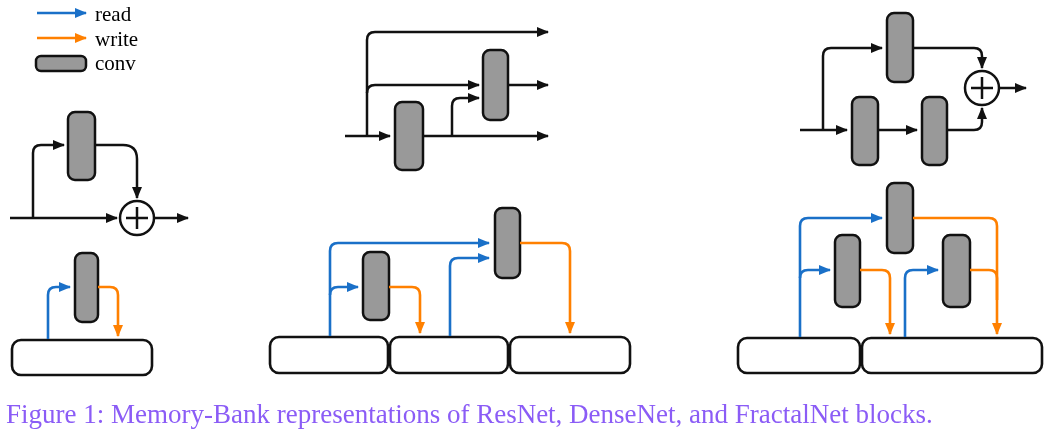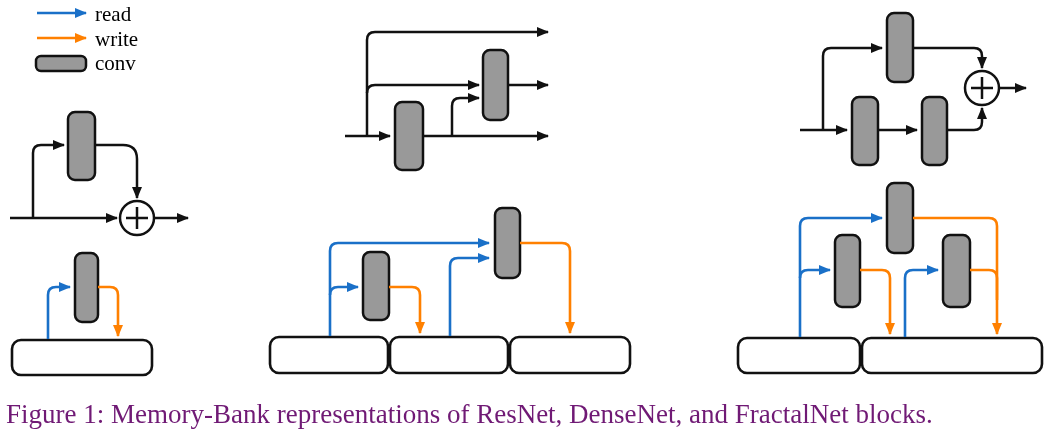--- a/index.html
+++ b/index.html
@@ -14,21 +14,21 @@
   .write{stroke:var(--write);fill:none;stroke-width:2.6;stroke-linejoin:round;}
   .conv{fill:var(--conv);stroke:var(--line);stroke-width:2.5;}
   .bank{fill:var(--bank-fill);stroke:var(--bank-stroke);stroke-width:2.6;}
   .sum{fill:#ffffff;stroke:var(--line);stroke-width:2.5;}
   .legend-text{font-family:"Liberation Serif","DejaVu Serif",serif;font-size:21px;fill:#000;}
   .mk-line{fill:var(--line);}
   .mk-read{fill:var(--read);}
   .mk-write{fill:var(--write);}
   .caption{
     position:absolute;left:6px;top:399px;margin:0;width:1050px;
-    font-family:"Liberation Serif","DejaVu Serif",serif;font-size:27px;color:#701a75;
+    font-family:"Liberation Serif","DejaVu Serif",serif;font-size:27px;color:#8b5cf6;
     white-space:nowrap;
   }
 </style>
 </head>
 <body>
 
 <div class="page">
 
   <svg width="1059" height="396" viewBox="0 0 1059 396">
     <defs>

